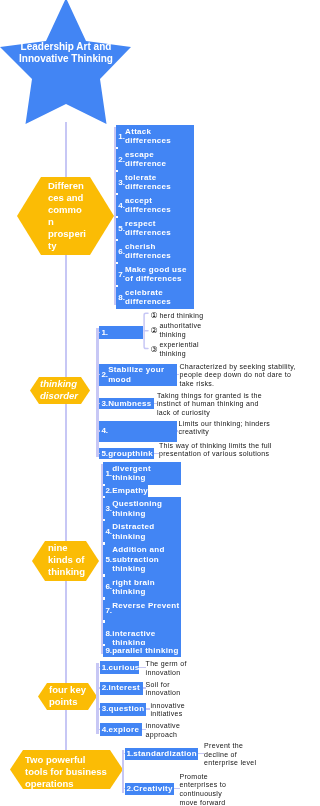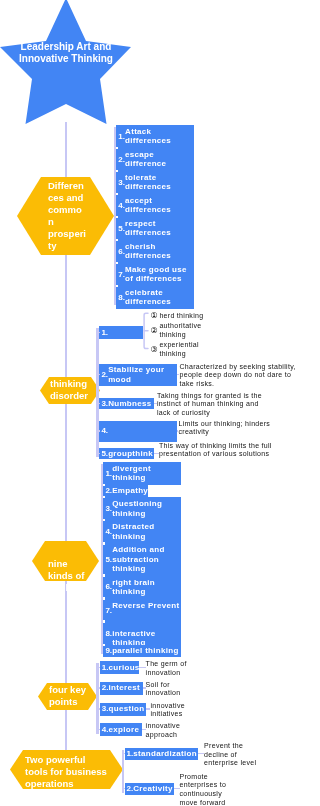--- a/index.html
+++ b/index.html
@@ -48,31 +48,31 @@
       <polygon points="66,-2 86,41 131,47 100,79 106.5,124 66,104 25.5,124 32,79 0,47 46,41" fill="#4285f4"></polygon>
     </svg>
     <div class="star-label">Leadership Art and Innovative Thinking</div>
   </div>
   <div class="hex" style="left:17px;top:177px;width:97px;height:78px;">
     <svg class="hx" width="97" height="78" viewBox="0 0 97 78">
         <polygon points="24,0 73,0 97,39 73,78 24,78 0,39" fill="#fbbc05"></polygon>
       </svg>
     <div class="hl" style="left:31px;top:3px;width:39px;">Differences and common prosperity</div>
   </div>
-  <div class="hex" style="left:40px;top:377px;width:60px;height:30px;">
+  <div class="hex" style="left:30px;top:377px;width:60px;height:30px;font-style:italic;">
     <svg class="hx" width="60" height="27" viewBox="0 0 60 27">
         <polygon points="9,0 51,0 60,13.5 51,27 9,27 0,13.5" fill="#fbbc05"></polygon>
       </svg>
     <div class="hl" style="left:10px;top:1px;width:40px;">thinking disorder</div>
   </div>
   <div class="hex" style="left:32px;top:541px;width:67px;height:40px;">
     <svg class="hx" width="67" height="40" viewBox="0 0 67 40">
         <polygon points="13,0 54,0 67,20 54,40 13,40 0,20" fill="#fbbc05"></polygon>
       </svg>
-    <div class="hl" style="left:16px;top:1px;width:40px;margin-top:16px;">nine kinds of thinking</div>
+    <div class="hl" style="left:16px;top:1px;width:40px;">nine kinds of thinking</div>
   </div>
   <div class="hex" style="left:38px;top:683px;width:59px;height:27px;">
     <svg class="hx" width="59" height="27" viewBox="0 0 59 27">
         <polygon points="9,0 50,0 59,13.5 50,27 9,27 0,13.5" fill="#fbbc05"></polygon>
       </svg>
     <div class="hl" style="left:11px;top:1px;width:38px;">four key points</div>
   </div>
   <div class="hex" style="left:10px;top:750px;width:113px;height:39px;">
     <svg class="hx" width="113" height="39" viewBox="0 0 113 39">
         <polygon points="13,0 100,0 113,19.5 100,39 13,39 0,19.5" fill="#fbbc05"></polygon>

